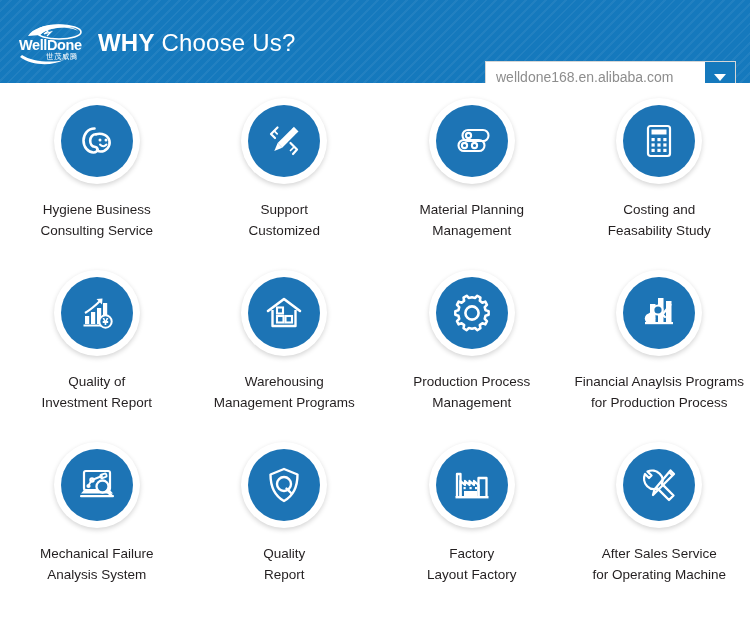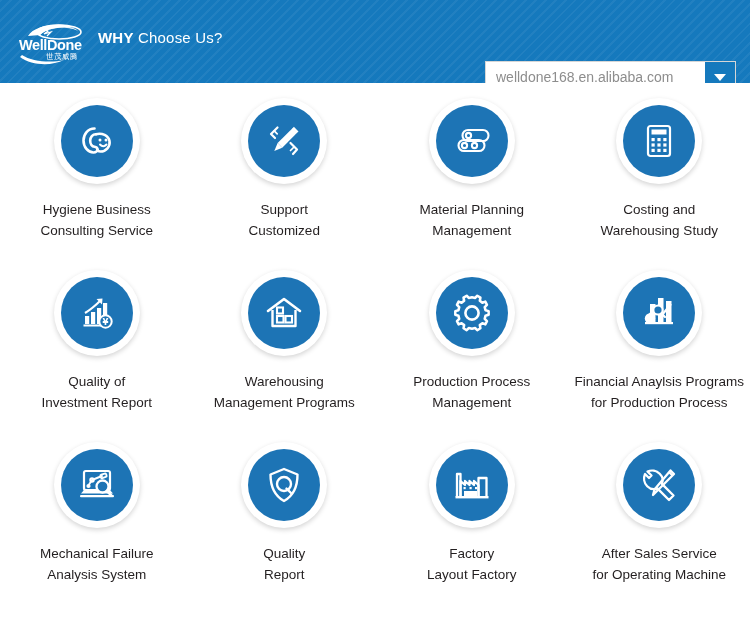--- a/index.html
+++ b/index.html
@@ -46,21 +46,21 @@
     height: 46px;
   }
   .logo svg { display: block; }
 
   
   .headline {
     position: absolute;
     left: 98px;
     top: 29px;
     color: #ffffff;
-    font-size: 15px;
+    font-size: 24px;
     letter-spacing: 0.2px;
     white-space: nowrap;
   }
   .headline .why {
     font-weight: bold;
   }
   .headline .rest {
     font-weight: normal;
   }
 
@@ -254,21 +254,21 @@
               <rect x="18.4" y="22.4" width="3.2" height="3.2"></rect>
               <rect x="24.3" y="22.4" width="3.2" height="3.2"></rect>
               <rect x="12.5" y="27.8" width="3.2" height="3.2"></rect>
               <rect x="18.4" y="27.8" width="3.2" height="3.2"></rect>
               <rect x="24.3" y="27.8" width="3.2" height="3.2"></rect>
             </g>
           </svg>
         </div>
       </div>
       <div class="cell-label">Costing and
-Warehousing Study</div>
+Feasability Study</div>
     </div>
 
     <div class="cell">
       <div class="icon-wrap">
         <div class="icon-circle">
           <svg width="40" height="40" viewBox="0 0 40 40">
             <g fill="#ffffff">
               <rect x="8" y="23" width="4.2" height="8"></rect>
               <rect x="14" y="19" width="4.2" height="12"></rect>
               <rect x="20" y="15" width="4.2" height="16"></rect>

